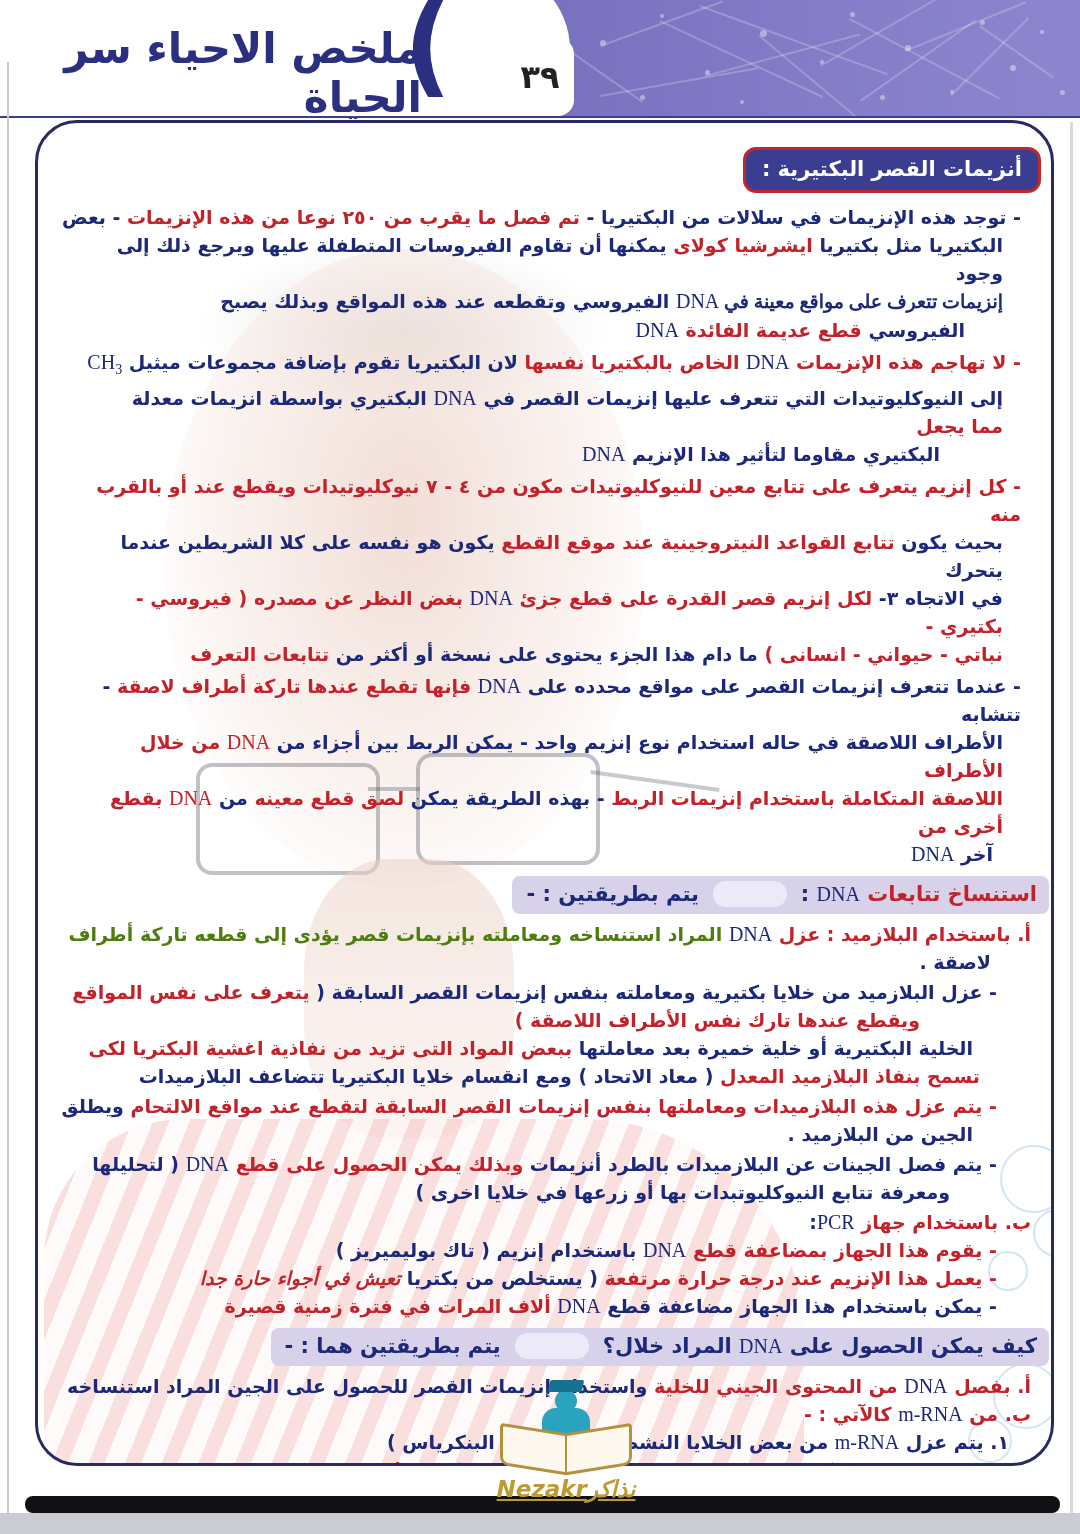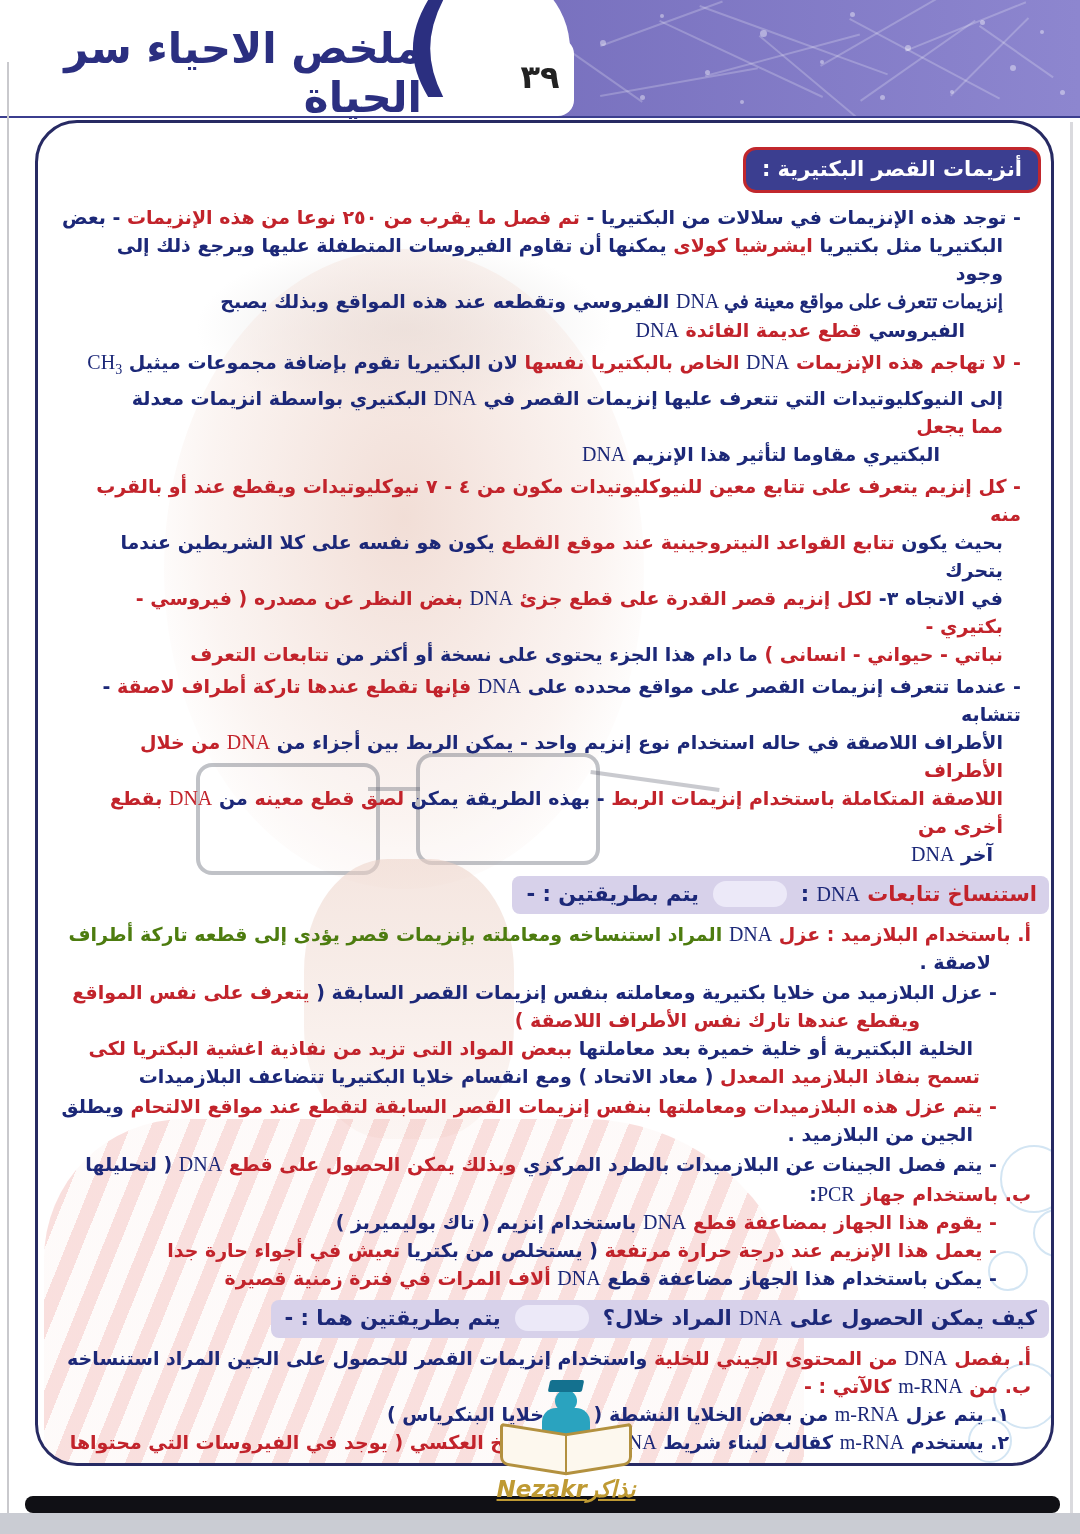--- a/index.html
+++ b/index.html
@@ -161,24 +161,25 @@
         <span><span style="color: rgb(28, 40, 120);">يتم بطريقتين : -</span></span>
       </div>
       <div class="line pr-let" style="margin-top: 2px;"><span style="color: rgb(194, 35, 43);">أ. باستخدام البلازميد : </span><span style="color: rgb(194, 35, 43);">عزل </span><span class="lat" style="color: rgb(28, 40, 120);">DNA</span><span style="color: #4d7c0f; margin-top: 32px;"> المراد استنساخه ومعاملته بإنزيمات قصر يؤدى إلى قطعه تاركة أطراف</span></div>
       <div class="line pr-letc"><span style="color: rgb(28, 40, 120);">لاصقة .</span></div>
       <div class="line pr-sb" style="margin-top: 2px;"><span style="color: rgb(28, 40, 120);">- عزل البلازميد من خلايا بكتيرية ومعاملته بنفس إنزيمات القصر السابقة ( </span><span style="color: rgb(194, 35, 43);">يتعرف على نفس المواقع</span></div>
       <div class="line pr-sc" style="padding-right: 115px;"><span style="color: rgb(194, 35, 43);">ويقطع عندها تارك نفس الأطراف اللاصقة )</span></div>
       <div class="line pr-sc"><span style="color: rgb(28, 40, 120);">الخلية البكتيرية أو خلية خميرة بعد معاملتها </span><span style="color: rgb(194, 35, 43);">ببعض المواد التى تزيد من نفاذية اغشية البكتريا لكى</span></div>
       <div class="line pr-sc" style="padding-right: 55px;"><span style="color: rgb(194, 35, 43);">تسمح بنفاذ البلازميد المعدل </span><span style="color: rgb(28, 40, 120);">( معاد الاتحاد )</span><span style="color: rgb(28, 40, 120);"> ومع انقسام خلايا البكتيريا تتضاعف البلازميدات</span></div>
       <div class="line pr-sb" style="margin-top: 2px;"><span style="color: rgb(194, 35, 43);">- يتم عزل هذه البلازميدات ومعاملتها بنفس إنزيمات القصر السابقة لتقطع عند مواقع الالتحام </span><span style="color: rgb(28, 40, 120);">ويطلق</span></div>
       <div class="line pr-sc"><span style="color: rgb(28, 40, 120);">الجين من البلازميد .</span></div>
-      <div class="line pr-sb" style="margin-top: 2px;"><span style="color: rgb(28, 40, 120);">- يتم فصل الجينات عن البلازميدات بالطرد المركزي </span><span style="color: rgb(194, 35, 43);">وبذلك يمكن الحصول على قطع </span><span class="lat" style="color: rgb(28, 40, 120);">DNA</span><span style="color: rgb(28, 40, 120);"> ( لتحليلها</span></div>
+      <div class="line pr-sb" style="margin-top: 2px;"><span style="color: rgb(28, 40, 120);">- يتم فصل الجينات عن البلازميدات بالطرد أنزيمات </span><span style="color: rgb(194, 35, 43);">وبذلك يمكن الحصول على قطع </span><span class="lat" style="color: rgb(28, 40, 120);">DNA</span><span style="color: rgb(28, 40, 120);"> ( لتحليلها</span></div>
+      <div class="line pr-sc" style="padding-right: 85px;"><span style="color: rgb(28, 40, 120);">ومعرفة تتابع النيوكليوتبدات بها أو زرعها في خلايا اخرى )</span></div>
       <div class="line pr-let" style="margin-top: 2px;"><span style="color: rgb(194, 35, 43);">ب. باستخدام جهاز </span><span class="lat" style="color: rgb(28, 40, 120);">PCR</span><span style="color: rgb(28, 40, 120);">:</span></div>
       <div class="line pr-sb"><span style="color: rgb(194, 35, 43);">- يقوم هذا الجهاز بمضاعفة قطع </span><span class="lat" style="color: rgb(28, 40, 120);">DNA</span><span style="color: rgb(28, 40, 120);"> باستخدام إنزيم ( تاك بوليميريز )</span></div>
-      <div class="line pr-sb"><span style="color: rgb(194, 35, 43);">- يعمل هذا الإنزيم عند درجة حرارة مرتفعة </span><span style="color: rgb(28, 40, 120);">( يستخلص من بكتريا </span><span style="color: rgb(194, 35, 43);">تعيش في أجواء حارة جدا</span></div>
+      <div class="line pr-sb"><span style="color: rgb(194, 35, 43);">- يعمل هذا الإنزيم عند درجة حرارة مرتفعة </span><span style="color: rgb(28, 40, 120);">( يستخلص من بكتريا </span><span style="color: rgb(194, 35, 43); font-style: italic;">تعيش في أجواء حارة جدا</span></div>
       <div class="line pr-sb"><span style="color: rgb(28, 40, 120);">- يمكن باستخدام هذا الجهاز مضاعفة قطع </span><span class="lat" style="color: rgb(28, 40, 120);">DNA</span><span style="color: rgb(28, 40, 120);"> </span><span style="color: rgb(194, 35, 43);">ألاف المرات في فترة زمنية قصيرة</span></div>
       <div class="band">
         <span><span style="color: rgb(28, 40, 120);">كيف يمكن الحصول على </span><span class="lat" style="color: rgb(28, 40, 120);">DNA</span><span style="color: rgb(28, 40, 120);"> المراد خلال؟</span></span>
         <span class="capsule"></span>
         <span><span style="color: rgb(28, 40, 120);">يتم بطريقتين هما : -</span></span>
       </div>
       <div class="line pr-let" style="margin-top: 2px;"><span style="color: rgb(194, 35, 43);">أ. بفصل </span><span class="lat" style="color: rgb(28, 40, 120);">DNA</span><span style="color: rgb(194, 35, 43);"> من المحتوى الجيني للخلية </span><span style="color: rgb(28, 40, 120);">واستخدام إنزيمات القصر للحصول على الجين المراد استنساخه</span></div>
       <div class="line pr-let"><span style="color: rgb(194, 35, 43);">ب. من </span><span class="lat" style="color: rgb(28, 40, 120);">m-RNA</span><span style="color: rgb(194, 35, 43);"> كالآتي : -</span></div>
       <div class="line pr-num"><span style="color: rgb(28, 40, 120);">١. يتم عزل </span><span class="lat" style="color: rgb(28, 40, 120);">m-RNA</span><span style="color: rgb(28, 40, 120);"> من بعض الخلايا النشطة ( مثل خلايا البنكرياس )</span></div>
       <div class="line pr-num"><span style="color: rgb(28, 40, 120);">٢. يستخدم </span><span class="lat" style="color: rgb(28, 40, 120);">m-RNA</span><span style="color: rgb(28, 40, 120);"> كقالب لبناء شريط </span><span class="lat" style="color: rgb(28, 40, 120);">DNA</span><span style="color: rgb(28, 40, 120);"> </span><span style="color: rgb(194, 35, 43);">بإنزيم النسخ العكسي</span><span style="color: rgb(194, 35, 43);"> ( يوجد في الفيروسات التي محتواها</span></div>

